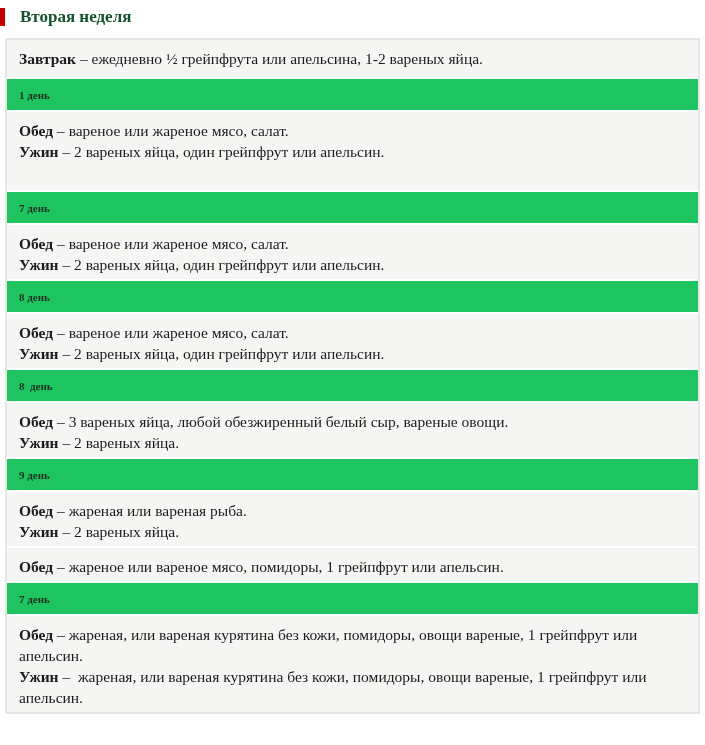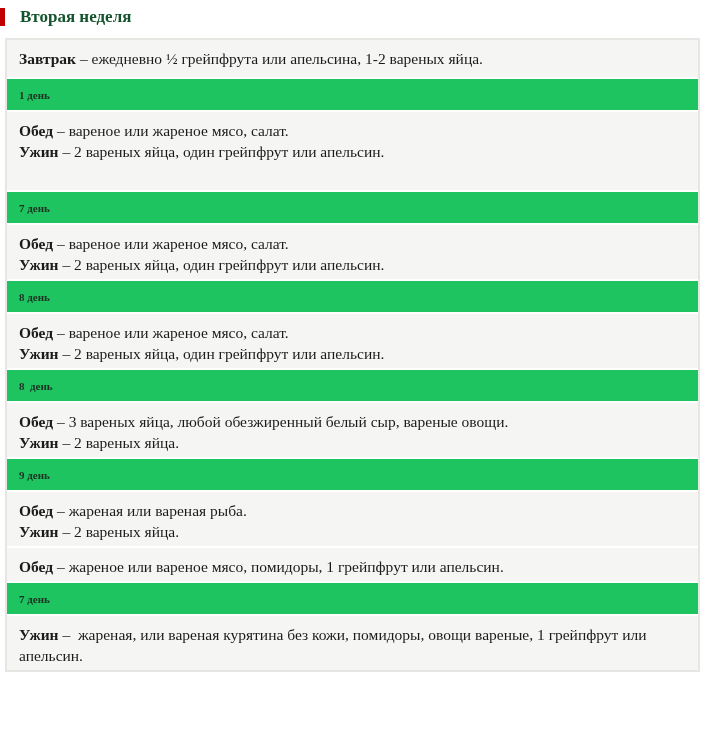--- a/index.html
+++ b/index.html
@@ -143,16 +143,17 @@
   <div class="row content-row day-content-row">
 
   <p class="meal-line"><b class="meal-label">Обед</b><span class="meal-text"> – жареное или вареное мясо, помидоры, 1 грейпфрут или апельсин.</span></p>
       </div>
 
   <div class="row day-header-row">
     <span class="day-header-label">7 день</span>
   </div>
   <div class="row content-row day-content-row">
 
+  <p class="meal-line"><b class="meal-label">Обед</b><span class="meal-text"> – жареная, или вареная курятина без кожи, помидоры, овощи вареные, 1 грейпфрут или апельсин.</span></p>
         <p class="meal-line"><b class="meal-label">Ужин</b><span class="meal-text"> –  жареная, или вареная курятина без кожи, помидоры, овощи вареные, 1 грейпфрут или апельсин.</span></p>
       </div>
 </div>
 </div>
 
 </body></html>

